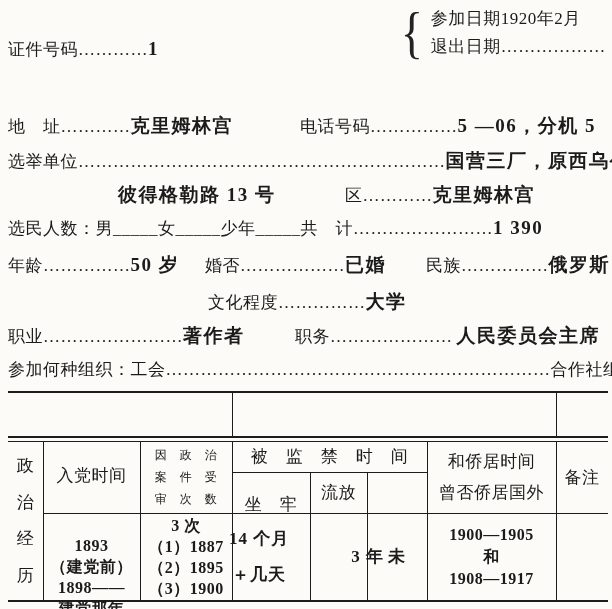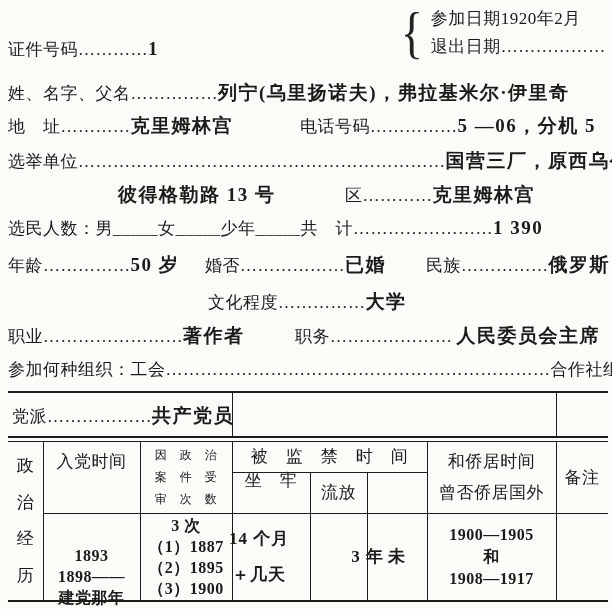--- a/index.html
+++ b/index.html
@@ -33,23 +33,20 @@
   </div>
 
   <div class="dates" style="left:398px;top:4px;">
     <span class="brace">{</span>
     <div class="dates-col">
       <span class="lab">参加日期1920年2月</span>
       <span class="lab">退出日期………………</span>
     </div>
   </div>
 
-  <div class="abs" style="left:8px;top:80px;">
-    <span class="lab">姓、名字、父名……………</span><span class="val">列宁(乌里扬诺夫)，弗拉基米尔·伊里奇</span>
-  </div>
 
   <div class="abs" style="left:8px;top:113px;">
     <span class="lab">地　址…………</span><span class="val">克里姆林宫</span>
   </div>
   <div class="abs" style="left:300px;top:113px;">
     <span class="lab">电话号码……………</span><span class="val">5 —06，分机 5</span>
   </div>
 
   <div class="abs" style="left:8px;top:148px;">
     <span class="lab">选举单位………………………………………………………</span><span class="val">国营三厂，原西乌公司</span>
@@ -84,23 +81,20 @@
     <span class="lab">职业……………………</span><span class="val">著作者</span>
   </div>
   <div class="abs" style="left:295px;top:323px;">
     <span class="lab">职务…………………</span>&nbsp;<span class="val">人民委员会主席</span>
   </div>
 
   <div class="abs" style="left:8px;top:358px;">
     <span class="lab">参加何种组织：工会…………………………………………………………</span><span class="lab">合作社组织…………………</span>
   </div>
 
-  <div class="abs" style="left:12px;top:403px;">
-    <span class="lab">党派………………</span><span class="val">共产党员</span>
-  </div>
 
   <div class="hl" style="left:8px;top:391px;width:600px;height:2px;"></div>
   <div class="hl" style="left:8px;top:436px;width:600px;height:2px;"></div>
   <div class="vl" style="left:232px;top:393px;width:1px;height:43px;"></div>
   <div class="vl" style="left:556px;top:393px;width:1px;height:43px;"></div>
 
   <div class="hl" style="left:8px;top:441px;width:600px;height:1px;"></div>
   <div class="hl" style="left:232px;top:472px;width:195px;height:1px;"></div>
   <div class="hl" style="left:43px;top:513px;width:565px;height:1px;"></div>
   <div class="hl" style="left:8px;top:600px;width:600px;height:2px;"></div>
@@ -112,37 +106,38 @@
   <div class="vl" style="left:427px;top:442px;width:1px;height:158px;"></div>
   <div class="vl" style="left:556px;top:442px;width:1px;height:158px;"></div>
 
   <div class="cell col pol" style="left:8px;top:441px;width:35px;height:159px;justify-content:space-evenly;">
     <span>政</span>
     <span>治</span>
     <span>经</span>
     <span>历</span>
   </div>
 
-  <div class="cell" style="left:43px;top:425px;width:97px;height:72px;">入党时间</div>
+  <div class="cell" style="left:43px;top:439px;width:97px;height:72px;">入党时间</div>
   <div class="cell col" style="left:140px;top:441px;width:92px;height:72px;font-size:12px;">
     <span class="hdr-line">因　政　治</span>
     <span class="hdr-line">案　件　受</span>
     <span class="hdr-line">审　次　数</span>
   </div>
   <div class="cell" style="left:232px;top:441px;width:195px;height:31px;">被　监　禁　时　间</div>
-  <div class="cell" style="left:232px;top:460px;width:78px;height:41px;">坐　牢</div>
+  <div class="cell" style="left:232px;top:484px;width:78px;height:41px;">坐　牢</div>
   <div class="cell" style="left:310px;top:472px;width:57px;height:41px;">流放</div>
   <div class="cell col" style="left:427px;top:441px;width:129px;height:72px;justify-content:space-evenly;">
     <span>和侨居时间</span>
     <span>曾否侨居国外</span>
   </div>
   <div class="cell" style="left:556px;top:441px;width:52px;height:72px;">备注</div>
 
   <div class="cell col dval" style="left:43px;top:513px;width:97px;height:87px;margin-top:20px;">
     <span>1893</span>
+    <span>（建党前）</span>
     <span>1898——</span>
     <span>建党那年</span>
   </div>
   <div class="cell col dval" style="left:140px;top:513px;width:92px;height:87px;">
     <span>3 次</span>
     <span>（1）1887</span>
     <span>（2）1895</span>
     <span>（3）1900</span>
   </div>
   <div class="cell col dval-lg" style="left:220px;top:513px;width:78px;height:87px;justify-content:space-evenly;">

